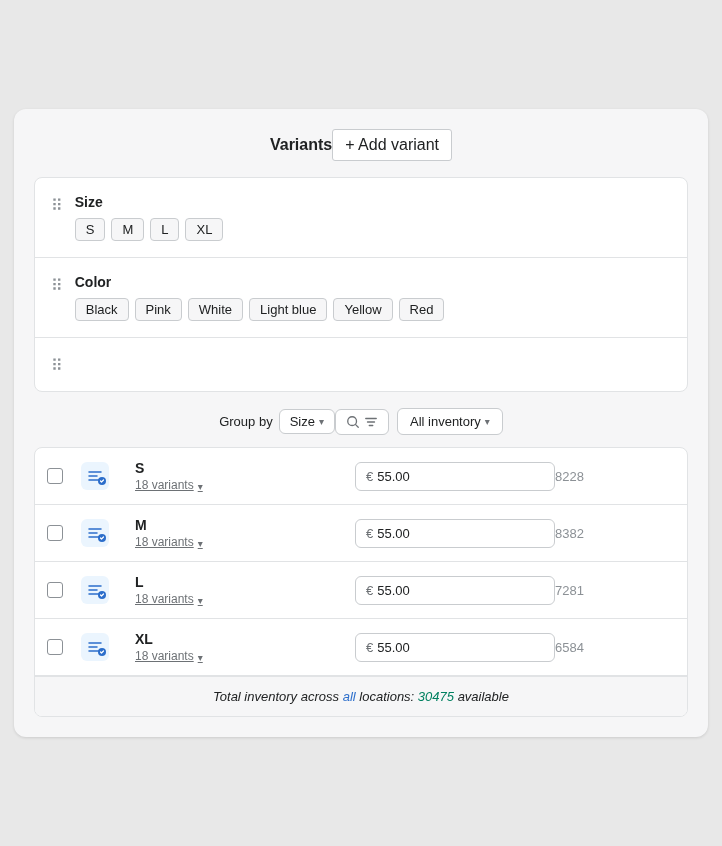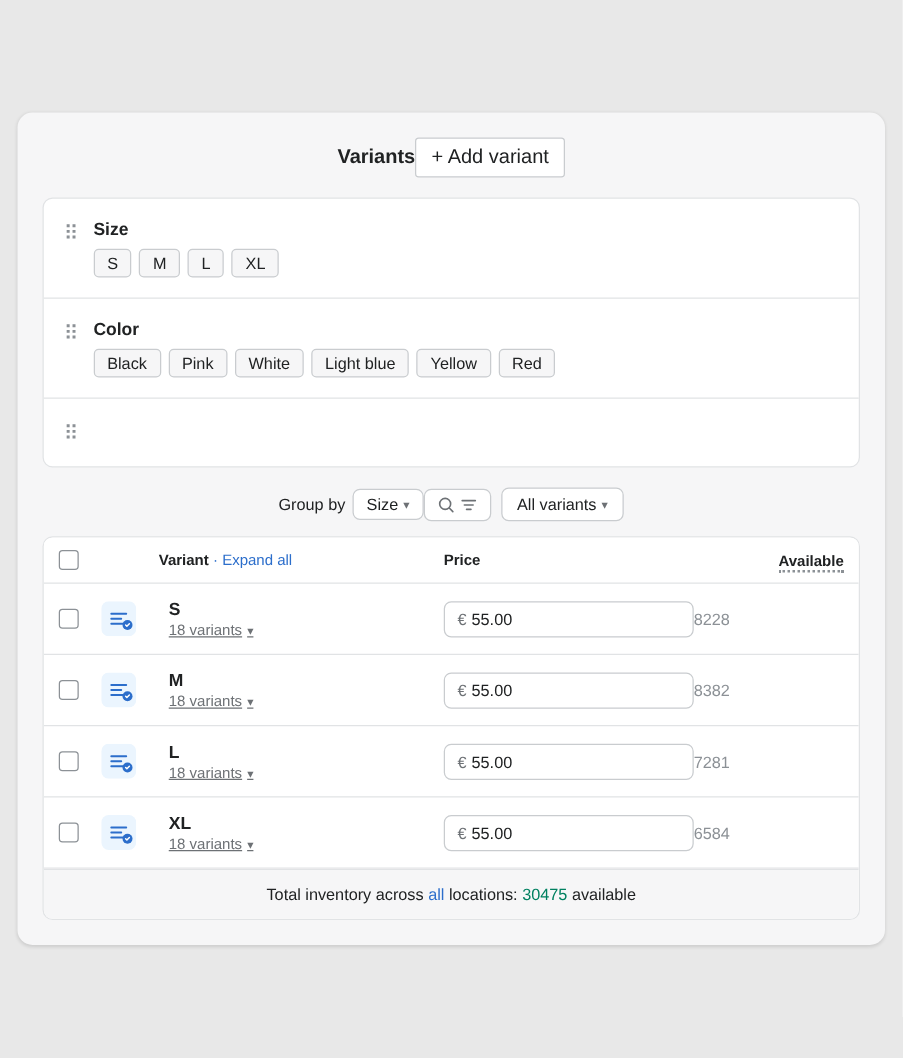--- a/index.html
+++ b/index.html
@@ -228,20 +228,21 @@
     }
 
     
     .table-footer {
       padding: 12px;
       text-align: center;
       font-size: 13px;
       color: #202223;
       border-top: 1px solid #e1e3e5;
       background: #f6f6f7;
+      font-style: italic;
     }
     .footer-total { color: #202223; }
     .footer-all { color: #2c6ecb; }
     .footer-available { color: #008060; }
 
     .chevron {
       font-size: 10px;
       color: #6d7175;
     }
   </style>
@@ -302,42 +303,28 @@
       <button class="search-filter-btn">
         <svg width="14" height="14" viewBox="0 0 16 16" fill="none">
           <circle cx="7" cy="7" r="5" stroke="#6d7175" stroke-width="1.5"></circle>
           <path d="M11 11l3 3" stroke="#6d7175" stroke-width="1.5" stroke-linecap="round"></path>
         </svg>
         <svg width="14" height="14" viewBox="0 0 16 16" fill="none">
           <path d="M2 4h12M4 8h8M6 12h4" stroke="#6d7175" stroke-width="1.5" stroke-linecap="round"></path>
         </svg>
       </button>
       <button class="locations-btn">
-        <span>All variants</span>
+        <span>All inventory</span>
         <span class="chevron">▾</span>
       </button>
     </div>
   </div>
 
   <div class="table-container">
 
-    <div class="table-header" style="grid-template-columns: 32px 48px 1fr 200px 120px;">
-      <div>
-        <div class="checkbox"></div>
-      </div>
-      <div></div>
-      <div class="table-header-cell">
-        <span>Variant</span>
-        <span style="color:#2c6ecb;cursor:pointer;font-weight:400;">· Expand all</span>
-      </div>
-      <div class="table-header-cell">Price</div>
-      <div style="text-align:right;">
-        <span style="border-bottom:2px dotted #8c9196;font-size:12px;font-weight:600;">Available</span>
-      </div>
-    </div>
 
     <div class="table-row">
       <div>
           <div class="checkbox"></div>
         </div>
       <div class="row-icon">
         <svg width="28" height="28" viewBox="0 0 28 28" fill="none">
           <rect width="28" height="28" rx="6" fill="#EBF5FE"></rect>
           <path d="M8 10h12M8 14h8M8 18h10" stroke="#2C6ECB" stroke-width="1.5" stroke-linecap="round"></path>
           <circle cx="21" cy="19" r="4" fill="#2C6ECB"></circle>

